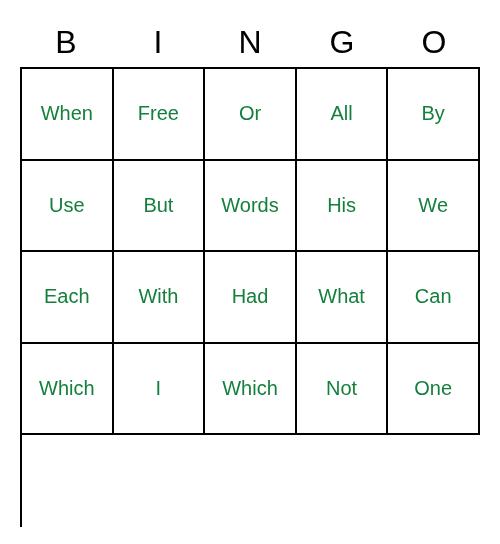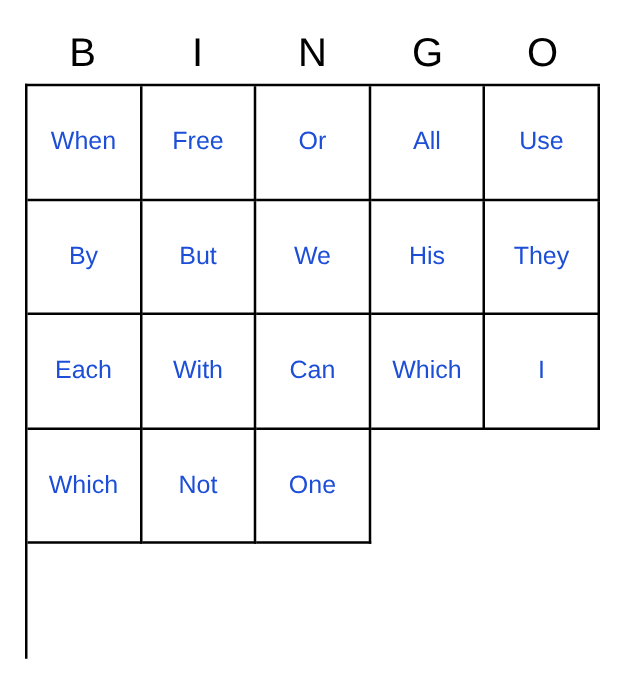--- a/index.html
+++ b/index.html
@@ -49,21 +49,21 @@
       flex: 1;
     }
 
     .bingo-cell {
       border-right: 2px solid #000;
       border-bottom: 2px solid #000;
       display: flex;
       justify-content: center;
       align-items: center;
       font-size: 20px;
-      color: #1d4ed8;
+      color: #15803d;
       text-align: center;
       padding: 0;
     }
   </style>
 </head>
 <body>
 
 <div class="bingo-card">
   <div class="bingo-header">
     <div class="bingo-header-cell">B</div>
@@ -71,31 +71,33 @@
     <div class="bingo-header-cell">N</div>
     <div class="bingo-header-cell">G</div>
     <div class="bingo-header-cell">O</div>
   </div>
   <div class="bingo-grid">
 
     <div class="bingo-cell">When</div>
     <div class="bingo-cell">Free</div>
     <div class="bingo-cell">Or</div>
     <div class="bingo-cell">All</div>
+    <div class="bingo-cell">By</div>
+
     <div class="bingo-cell">Use</div>
+    <div class="bingo-cell">But</div>
+    <div class="bingo-cell">Words</div>
+    <div class="bingo-cell">His</div>
+    <div class="bingo-cell">We</div>
 
-    <div class="bingo-cell">By</div>
-    <div class="bingo-cell">But</div>
-    <div class="bingo-cell">We</div>
-    <div class="bingo-cell">His</div>
-
-    <div class="bingo-cell">They</div>
     <div class="bingo-cell">Each</div>
     <div class="bingo-cell">With</div>
 
+    <div class="bingo-cell">Had</div>
+    <div class="bingo-cell">What</div>
     <div class="bingo-cell">Can</div>
     <div class="bingo-cell">Which</div>
     <div class="bingo-cell">I</div>
 
     <div class="bingo-cell">Which</div>
     <div class="bingo-cell">Not</div>
     <div class="bingo-cell">One</div>
   </div>
 </div>
 

